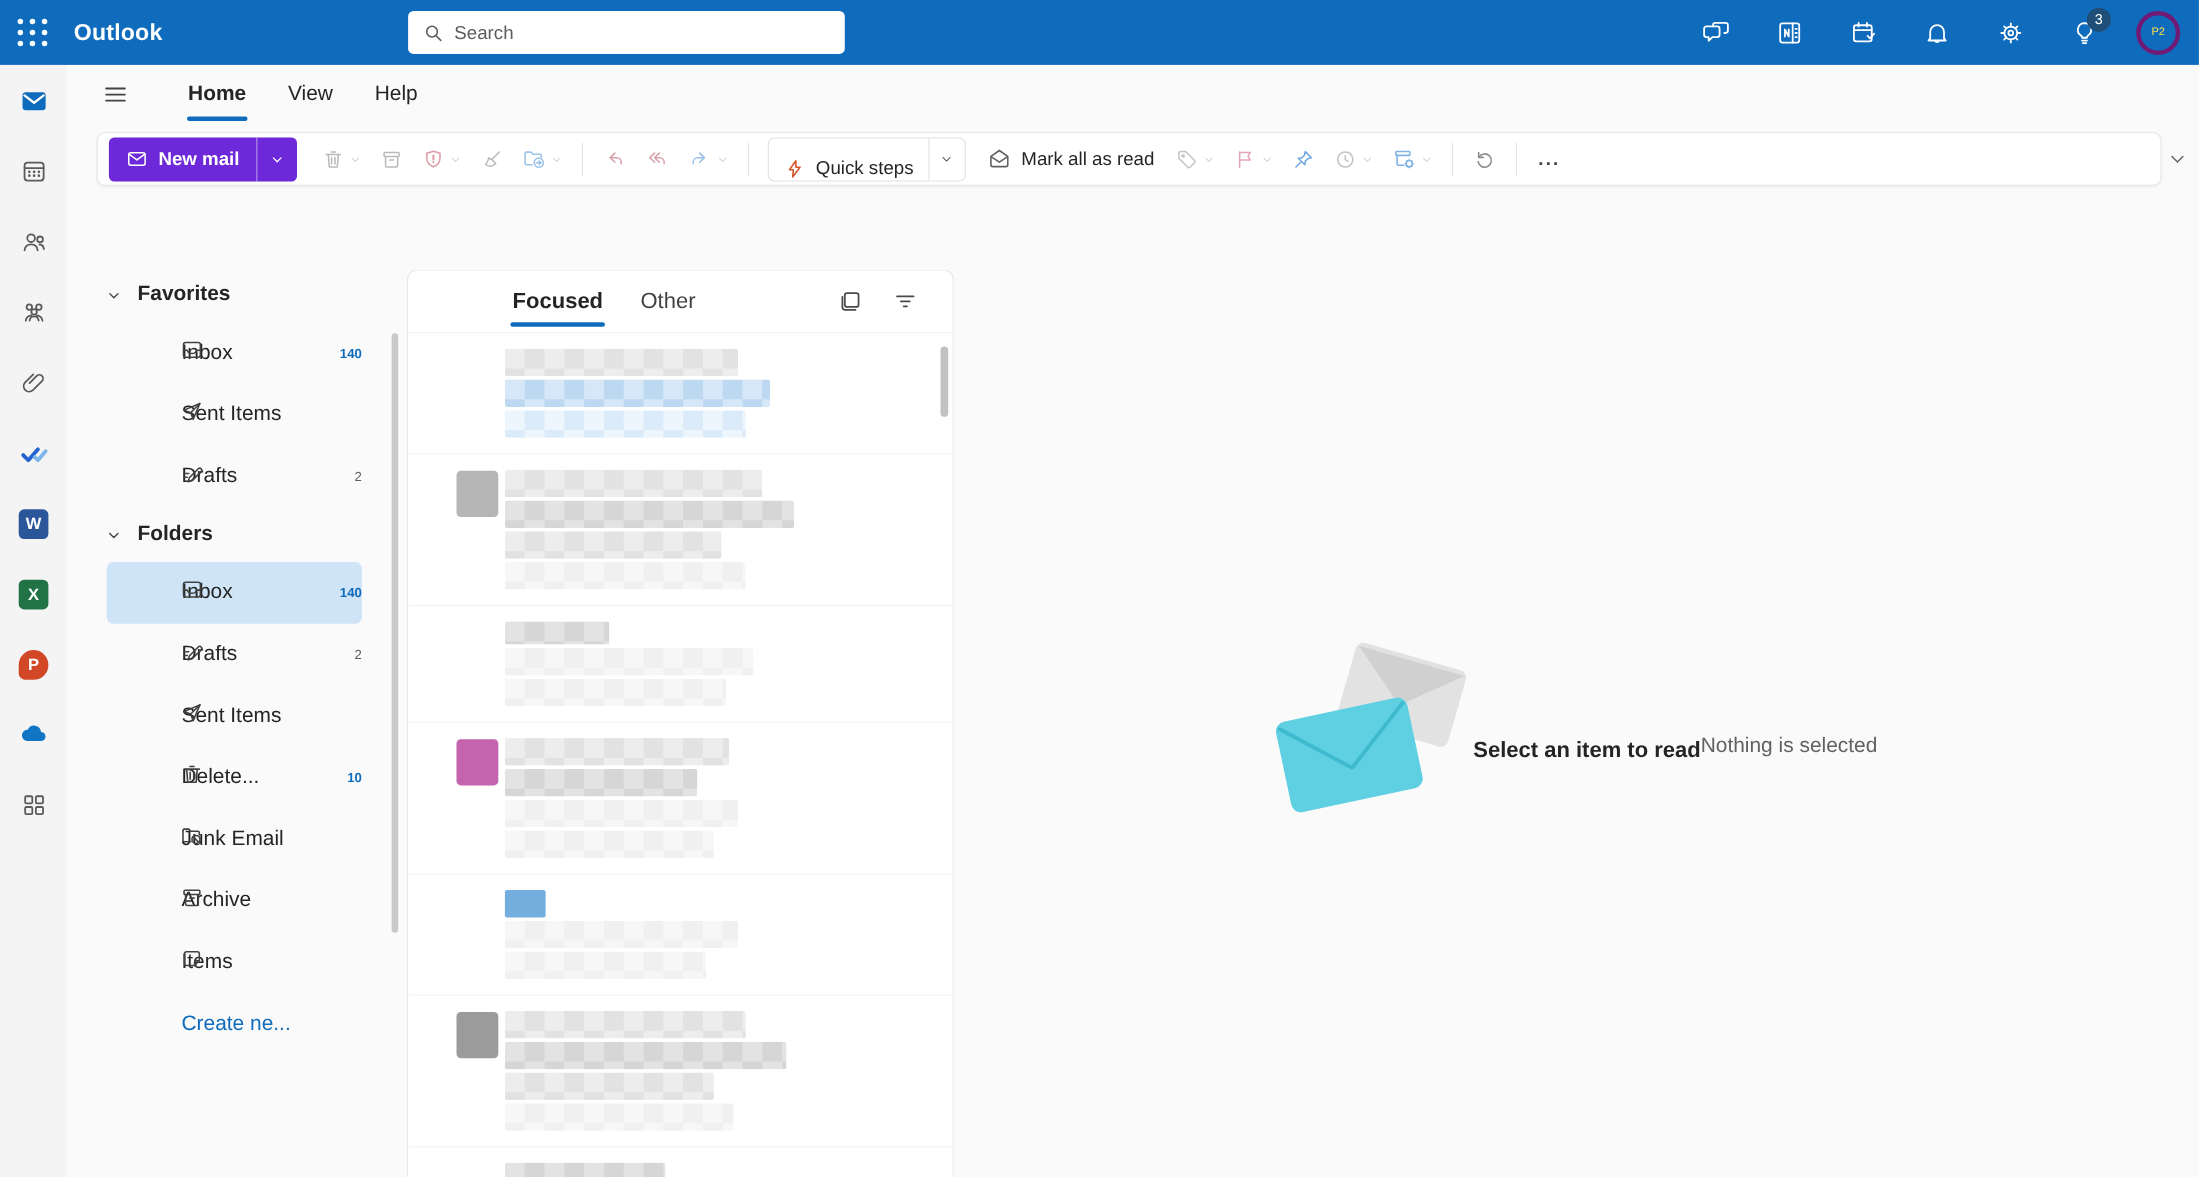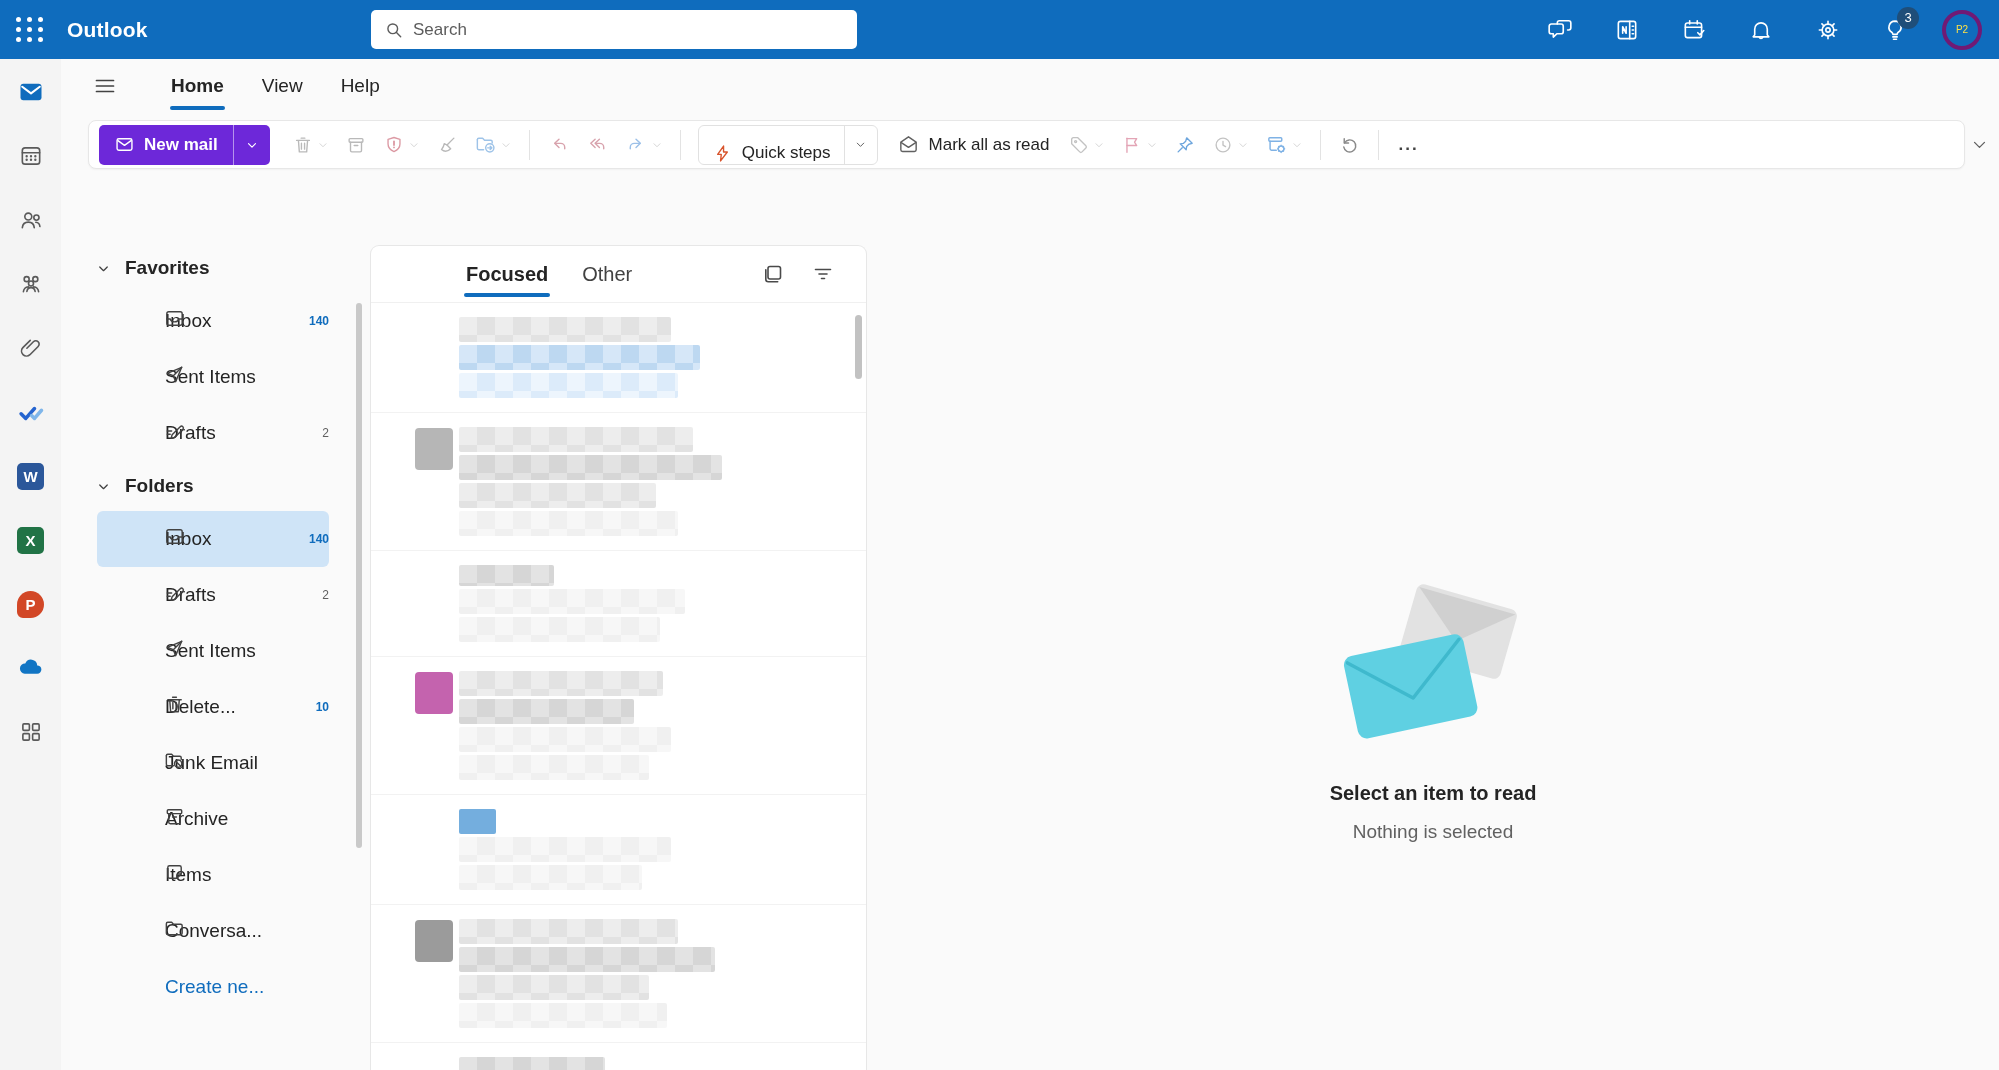--- a/index.html
+++ b/index.html
@@ -5,21 +5,21 @@
   *{box-sizing:border-box;margin:0;padding:0}
   html,body{width:1999px;height:1070px;overflow:hidden}
   body{font-family:"Liberation Sans","DejaVu Sans",sans-serif;background:#fafafa;color:#242424;position:relative}
 
   
   .topbar{position:absolute;top:0;left:0;width:1999px;height:59px;background:#0f6cbd;display:flex;align-items:center;z-index:30}
   .waffle{width:59px;height:59px;display:flex;align-items:center;justify-content:center;cursor:pointer}
   .waffle .dots{display:grid;grid-template-columns:repeat(3,6px);grid-gap:5px}
   .waffle .dots i{width:5px;height:5px;border-radius:50%;background:#fff}
   .app-title{color:#fff;font-size:21px;font-weight:700;margin-left:8px;letter-spacing:.2px}
-  .searchbox{position:absolute;left:371px;top:10px;width:486px;height:39px;background:#fff;border-radius:5px;display:flex;align-items:center;padding:12px 13px;gap:9px}
+  .searchbox{position:absolute;left:371px;top:10px;width:397px;height:39px;background:#fff;border-radius:5px;display:flex;align-items:center;padding:12px 13px;gap:9px}
   .searchbox svg{flex:none}
   .searchbox input{border:0;outline:0;flex:1;font-size:17px;font-family:inherit;color:#242424;background:transparent}
   .searchbox input::placeholder{color:#5c5c5c}
   .tb-right{margin-left:auto;display:flex;align-items:center;gap:27px;padding-right:17px}
   .tb-ic{width:40px;height:40px;display:flex;align-items:center;justify-content:center;position:relative;cursor:pointer}
   .tb-ic svg{stroke:#fff;fill:none;stroke-width:1.5;stroke-linecap:round;stroke-linejoin:round}
   .badge{position:absolute;top:-3px;right:-4px;min-width:22px;height:22px;border-radius:11px;background:#1f4e79;color:#fff;font-size:13px;display:flex;align-items:center;justify-content:center;padding:0 4px}
   .avatar-btn{width:40px;height:40px;border:4px solid #701a75;border-radius:50%;display:flex;align-items:center;justify-content:center;color:#fde047;font-size:10px;font-weight:400;cursor:pointer}
 
   
@@ -83,21 +83,21 @@
   .bar{height:25px;border-radius:2px;margin:3px 0}
   .mz{--c1:#e4e4e4;--c2:#eeeeee;background-image:repeating-conic-gradient(var(--c1) 0% 25%,var(--c2) 0% 50%);background-size:36px 36px}
   .c-g1{--c1:#f0f0f0;--c2:#f7f7f7}
   .c-g2{--c1:#e2e2e2;--c2:#ededed}
   .c-g3{--c1:#d6d6d6;--c2:#e3e3e3}
   .c-b1{--c1:#bdd8f1;--c2:#d6e7f8}
   .c-b2{--c1:#dcebfa;--c2:#edf5fd}
 
   
   .reading{flex:1;display:flex;flex-direction:column;align-items:center}
-  .empty-state{margin-top:348px;display:flex;flex-direction:column;align-items:center}
+  .empty-state{margin-top:348px;display:flex;flex-direction:row;align-items:center}
   .empty-title{font-size:20px;font-weight:700;color:#242424;margin-top:24px}
   .empty-sub{font-size:19px;color:#616161;margin-top:16px}
 </style>
 </head>
 <body>
 
 <div class="topbar">
   <div class="waffle">
     <div class="dots">
         <i></i>
@@ -516,26 +516,20 @@
             </svg></span>
         <span class="flabel">Archive</span>
       </div>
       <div class="fitem">
         <span class="ficon2" style="left:66px"><svg width="23" height="23" viewBox="0 0 24 24">
               <path d="M5 6.8A1.8 1.8 0 0 1 6.8 5h10.4A1.8 1.8 0 0 1 19 6.8v6.7L14.5 18H6.8A1.8 1.8 0 0 1 5 16.2z"></path>
               <path d="M19 13.5h-3a1.5 1.5 0 0 0-1.5 1.5v3"></path>
             </svg></span>
         <span class="flabel">Items</span>
       </div>
-      <div class="fitem">
-        <span class="ficon2" style="left:66px"><svg width="23" height="23" viewBox="0 0 24 24">
-              <path d="M3.5 7A1.5 1.5 0 0 1 5 5.5h4l2 2h7.5A1.5 1.5 0 0 1 20 9v8a1.5 1.5 0 0 1-1.5 1.5H5A1.5 1.5 0 0 1 3.5 17z"></path>
-            </svg></span>
-        <span class="flabel">Conversa...</span>
-      </div>
       <div class="flink">Create ne...</div>
 
       <div class="fp-scrollbar"></div>
     </div>
 
     <div class="listcard">
       <div class="lc-head">
         <div class="lc-tab active">Focused</div>
         <div class="lc-tab">Other</div>
         <div class="lc-icons">

